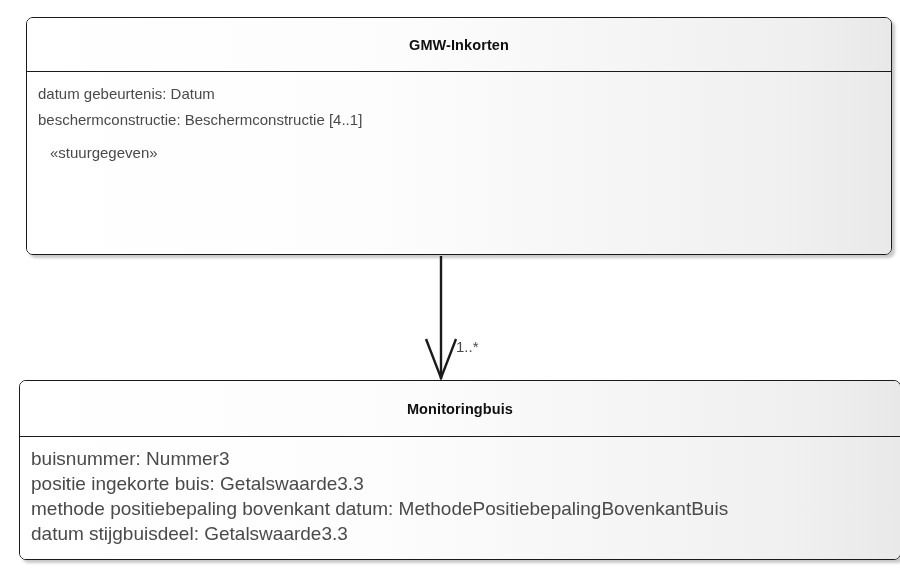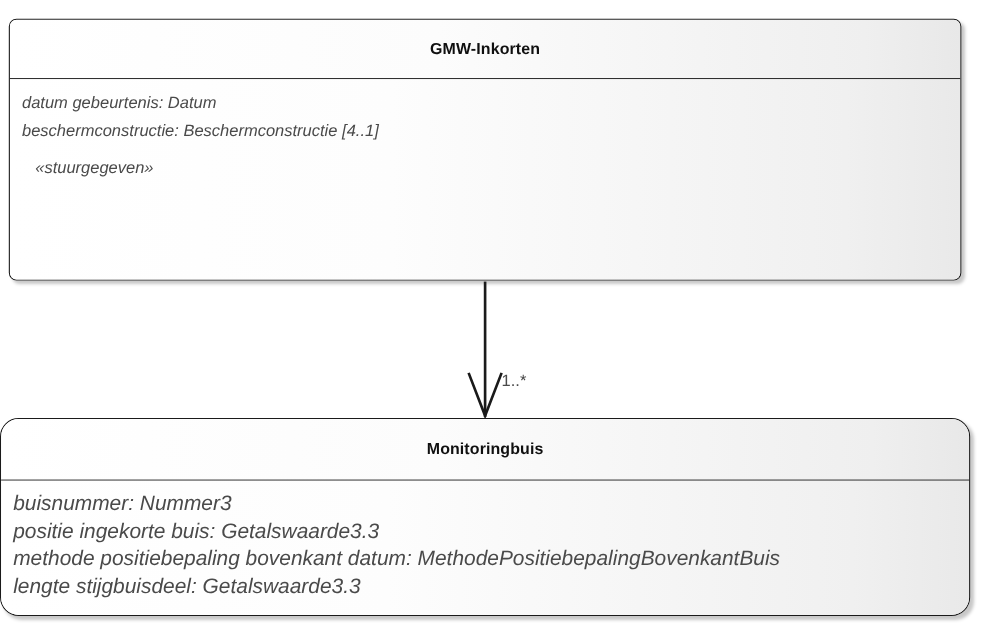--- a/index.html
+++ b/index.html
@@ -47,51 +47,49 @@
     color: #101010;
     letter-spacing: 0.1px;
     white-space: nowrap;
   }
 
   .uml-body {
     box-sizing: border-box;
     padding: 9px 0 0 0;
     background: linear-gradient(to right, #ffffff 0%, #fdfdfd 40%, #f0f0f0 88%, #e9e9e9 100%);
     height: 100%;
-    font-style: italic;
   }
 
   .uml-attr {
     font-size: 15px;
     color: #4a4a4a;
     line-height: 26px;
     white-space: nowrap;
     padding-left: 11px;
   }
 
   .uml-attr.stereotype {
     padding-left: 23px;
     padding-top: 7px;
   }
 
   
   #class-gmw-inkorten {
-    left: 8px;
+    left: 26px;
     top: 17px;
     width: 866px;
     height: 238px;
   }
   #class-gmw-inkorten .uml-header { height: 54px; }
 
   #class-monitoringbuis {
-    left: 0;
+    left: 19px;
     top: 380px;
     width: 882px;
     height: 180px;
-    border-radius: 17px;
   }
   #class-monitoringbuis .uml-header { height: 56px; }
   #class-monitoringbuis .uml-attr { font-size: 19px; line-height: 25px; }
 
   
   .connector {
     position: absolute;
     left: 0;
     top: 0;
     width: 900px;
@@ -132,17 +130,17 @@
   <div class="mult-label">1..*</div>
 
   <div class="uml-class" id="class-monitoringbuis">
     <div class="uml-header">
       <span class="uml-title">Monitoringbuis</span>
     </div>
     <div class="uml-body">
       <div class="uml-attr">buisnummer: Nummer3</div>
       <div class="uml-attr">positie ingekorte buis: Getalswaarde3.3</div>
       <div class="uml-attr">methode positiebepaling bovenkant datum: MethodePositiebepalingBovenkantBuis</div>
-      <div class="uml-attr">lengte stijgbuisdeel: Getalswaarde3.3</div>
+      <div class="uml-attr">datum stijgbuisdeel: Getalswaarde3.3</div>
     </div>
   </div>
 
 </div>
 
 </body></html>

